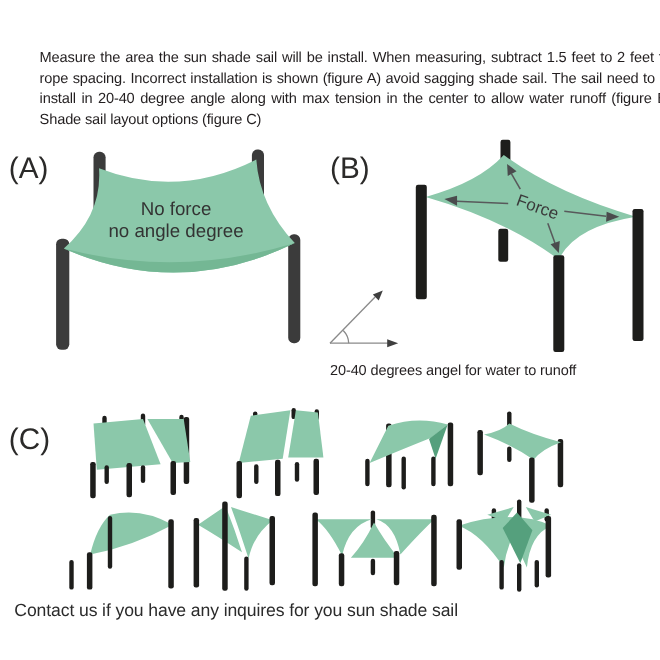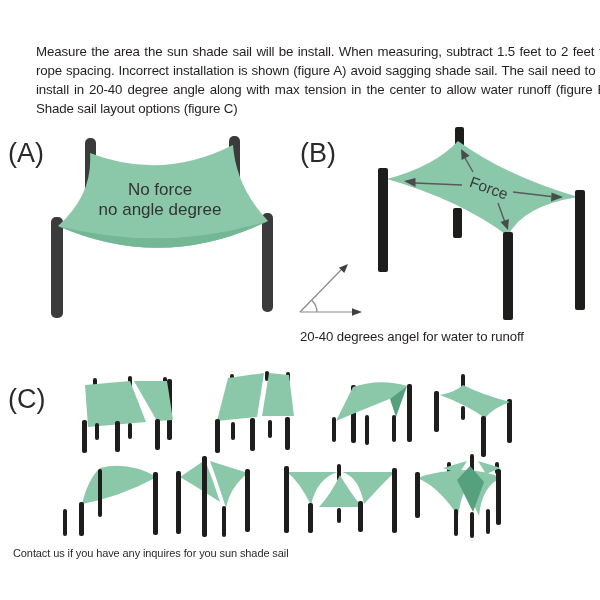--- a/index.html
+++ b/index.html
@@ -7,21 +7,21 @@
     width:600px;height:600px;position:relative;background:#ffffff;
     font-family:"Liberation Sans", sans-serif;color:#231f20;overflow:hidden;
   }
   .intro{
     position:absolute;left:24px;top:30px;width:578px;margin:12px;
     font-size:13.3px;line-height:19px;letter-spacing:-0.15px;
     text-align:justify;color:#231f20;
   }
   .footer{
     position:absolute;left:13px;top:547px;width:560px;margin:0;
-    font-size:11px;color:#2b2b2b;letter-spacing:-0.1px;
+    font-size:16px;color:#2b2b2b;letter-spacing:-0.1px;
   }
   svg{position:absolute;display:block;}
   #figA{left:0;top:125px;}
   #figB{left:295px;top:125px;}
   #figC{left:0;top:360px;}
   .fig-label{font-size:27px;fill:#2b2a29;}
   .sail{fill:#8BC8AA;}
   .sail-dark{fill:#55A07D;}
   .sail-shadow{fill:#74B794;}
   .post{fill:#1D1D1B;}

